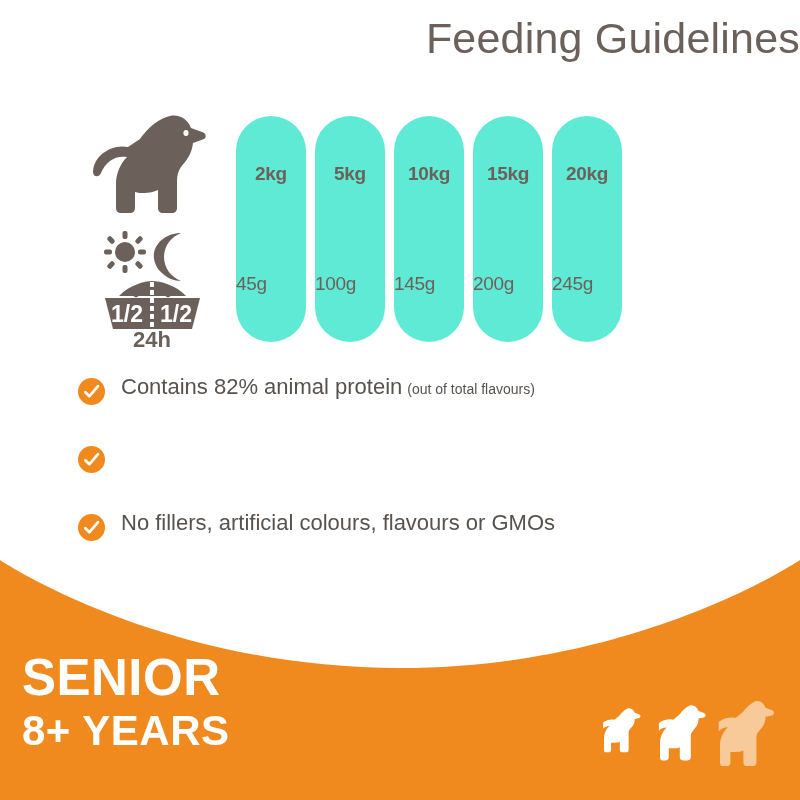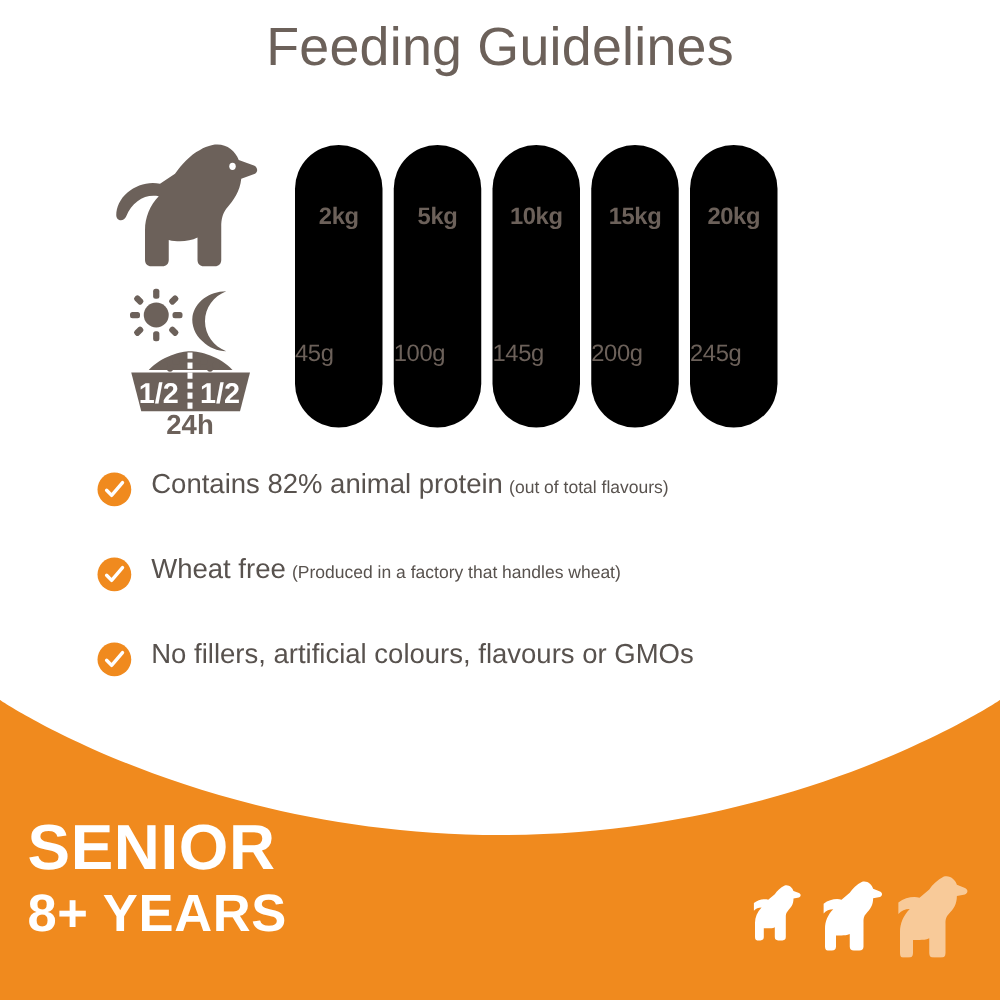--- a/index.html
+++ b/index.html
@@ -8,40 +8,40 @@
     background:#ffffff;
     font-family:"Liberation Sans", sans-serif;
     overflow:hidden;
     position:relative;
   }
   #root{position:absolute;inset:0;background:#fff;overflow:hidden;}
 
   
   .title{
     position:absolute;top:14px;left:0;width:100%;
-    text-align:center;
+    text-align:right;
     font-size:43px;
     font-weight:400;
     letter-spacing:.2px;
     color:#6c615a;
   }
 
   
   .feed-panel{position:absolute;top:112px;left:0;width:800px;height:235px;}
 
   .icon-col{position:absolute;left:80px;top:0;width:150px;height:235px;}
   .dog-icon{position:absolute;left:12px;top:0;width:120px;height:110px;}
   .sched-icon{position:absolute;left:15px;top:118px;width:115px;height:118px;}
 
   .capsules{position:absolute;left:236px;top:4px;width:468px;height:226px;
     display:flex;gap:9px;}
   .capsule{
     position:relative;
     width:70px;height:226px;
-    background:#000000;
+    background:#5eead4;
     border-radius:36px;
     flex:0 0 auto;
   }
   .cap-kg{
     position:absolute;top:47px;left:0;width:100%;
     text-align:center;
     font-size:19px;font-weight:bold;color:#6c615a;
     letter-spacing:-0.3px;
   }
   .cap-g{
@@ -195,23 +195,20 @@
       <span class="btext">
         <span>Contains 82% animal protein</span><span class="bsub">(out of total flavours)</span>
       </span>
     </div>
 
     <div class="bullet">
       <span class="check">
         <svg viewBox="0 0 27 27" width="27" height="27">
             <path d="M7.3,14.2 L11.3,18.3 L20,8.1" stroke="#ffffff" stroke-width="2.7" fill="none" stroke-linecap="round" stroke-linejoin="round"></path>
           </svg>
-      </span>
-      <span class="btext">
-        <span>Wheat free</span><span class="bsub">(Produced in a factory that handles wheat)</span>
       </span>
     </div>
 
     <div class="bullet">
       <span class="check">
         <svg viewBox="0 0 27 27" width="27" height="27">
             <path d="M7.3,14.2 L11.3,18.3 L20,8.1" stroke="#ffffff" stroke-width="2.7" fill="none" stroke-linecap="round" stroke-linejoin="round"></path>
           </svg>
       </span>
       <span class="btext">

